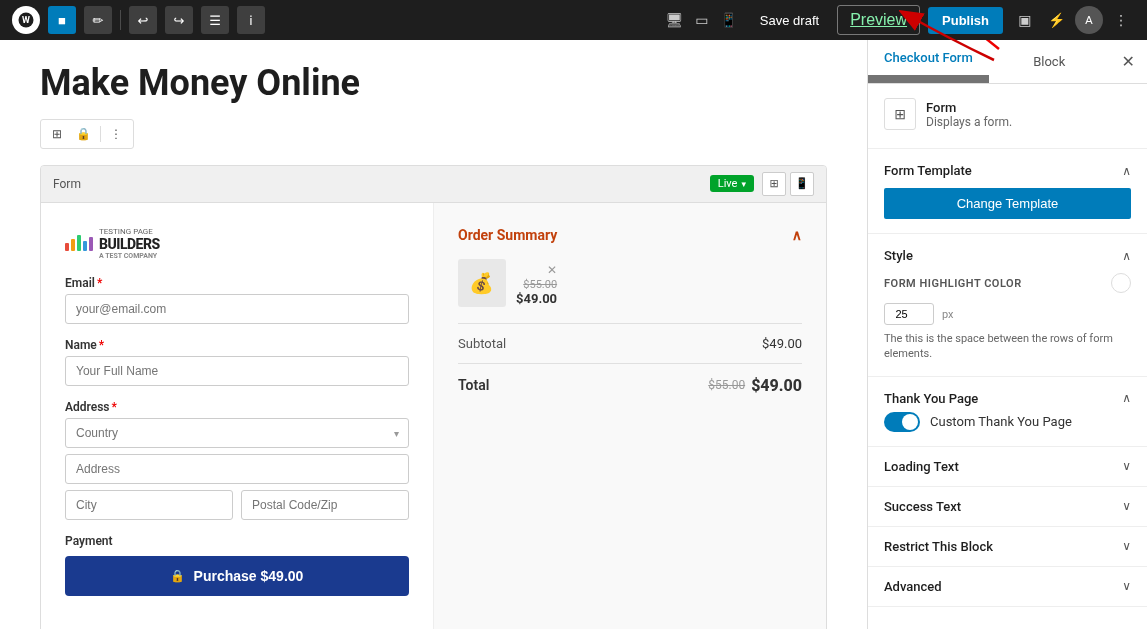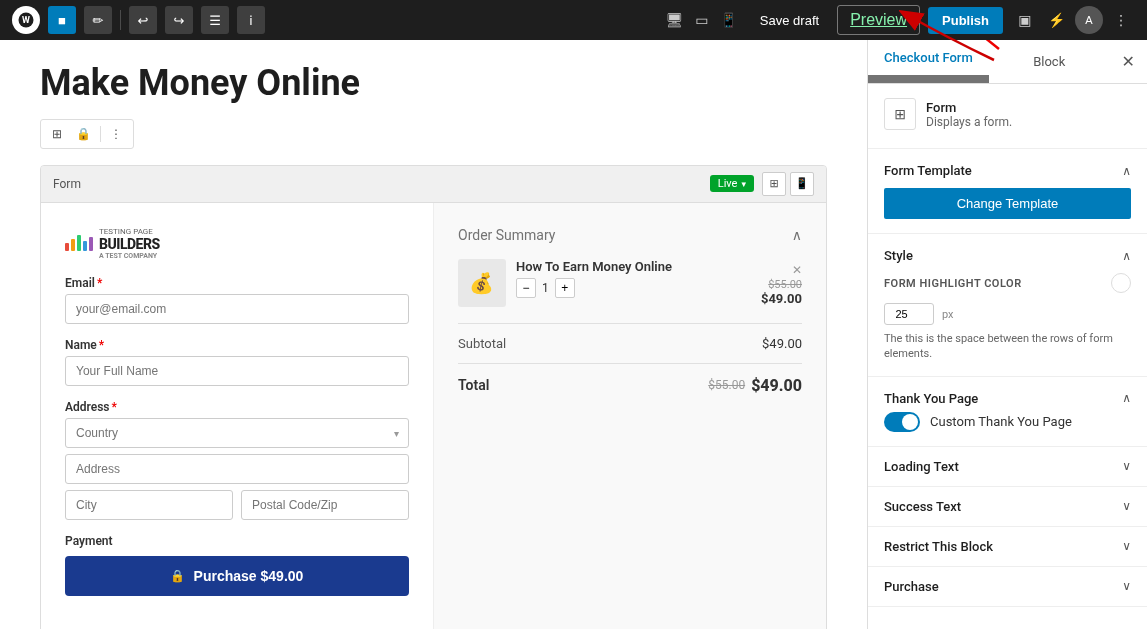--- a/index.html
+++ b/index.html
@@ -64,21 +64,21 @@
     .select-wrapper { position: relative; }
     .select-wrapper::after { content: '▾'; position: absolute; right: 10px; top: 50%; transform: translateY(-50%); font-size: 10px; color: #999; pointer-events: none; }
     .address-row { display: flex; gap: 8px; margin-top: 6px; }
     .address-row .form-input { flex: 1; }
     .payment-label { font-size: 12px; font-weight: 600; color: #333; margin-bottom: 8px; }
     .purchase-btn { width: 100%; padding: 12px; background: #1a3a8f; border: none; border-radius: 4px; color: #fff; font-size: 14px; font-weight: 700; cursor: pointer; display: flex; align-items: center; justify-content: center; gap: 8px; }
     .lock-icon { font-size: 12px; }
 
     
     .form-right { flex: 1; padding: 24px; background: #f9f9f9; }
-    .order-summary-title { font-size: 14px; font-weight: 400; color: #737373; margin-bottom: 16px; display: flex; align-items: flex-start; justify-content: space-between; }
+    .order-summary-title { font-size: 14px; font-weight: 700; color: #c2410c; margin-bottom: 16px; display: flex; align-items: flex-start; justify-content: space-between; }
     .order-item { display: flex; align-items: flex-start; gap: 10px; margin-bottom: 16px; }
     .order-item-img { width: 48px; height: 48px; background: #e8e8e8; border-radius: 3px; overflow: hidden; display: flex; align-items: center; justify-content: center; font-size: 20px; flex-shrink: 0; }
     .order-item-details { flex: 1; }
     .order-item-name { font-size: 13px; font-weight: 600; color: #333; margin-bottom: 4px; }
     .order-item-qty { display: flex; align-items: center; gap: 6px; }
     .qty-btn { width: 20px; height: 20px; border: 1px solid #ccc; background: #fff; cursor: pointer; font-size: 12px; border-radius: 2px; display: flex; align-items: center; justify-content: center; }
     .qty-val { font-size: 12px; color: #333; }
     .order-item-price { text-align: right; }
     .price-original { font-size: 11px; color: #999; text-decoration: line-through; }
     .price-current { font-size: 13px; font-weight: 700; color: #333; }
@@ -256,28 +256,20 @@
           </div>
 
           <div class="form-right">
             <div class="order-summary-title">
               <span>Order Summary</span>
               <span>∧</span>
             </div>
 
             <div class="order-item">
               <div class="order-item-img">💰</div>
-              <div class="order-item-details">
-                <div class="order-item-name">How To Earn Money Online</div>
-                <div class="order-item-qty">
-                  <button class="qty-btn">−</button>
-                  <span class="qty-val">1</span>
-                  <button class="qty-btn">+</button>
-                </div>
-              </div>
               <div class="order-item-price">
                 <span class="item-remove">✕</span>
                 <div class="price-original">$55.00</div>
                 <div class="price-current">$49.00</div>
               </div>
             </div>
 
             <hr class="order-divider">
 
             <div class="order-row">
@@ -385,21 +377,21 @@
       <span class="sidebar-collapsed-title">Success Text</span>
       <span class="collapse-icon">∨</span>
     </div>
 
     <div class="sidebar-collapsed-row">
       <span class="sidebar-collapsed-title">Restrict This Block</span>
       <span class="collapse-icon">∨</span>
     </div>
 
     <div class="sidebar-collapsed-row">
-      <span class="sidebar-collapsed-title">Purchase</span>
+      <span class="sidebar-collapsed-title">Advanced</span>
       <span class="collapse-icon">∨</span>
     </div>
   </div>
 </div>
 
 <div style="position:fixed; top:8px; right:148px; pointer-events:none; z-index:9999;">
   <svg width="100" height="60" viewBox="0 0 100 60">
     <defs>
       <marker id="arrowhead2" markerWidth="10" markerHeight="8" refX="5" refY="4" orient="auto">
         <polygon points="0 0, 10 4, 0 8" fill="#cc0000"></polygon>

